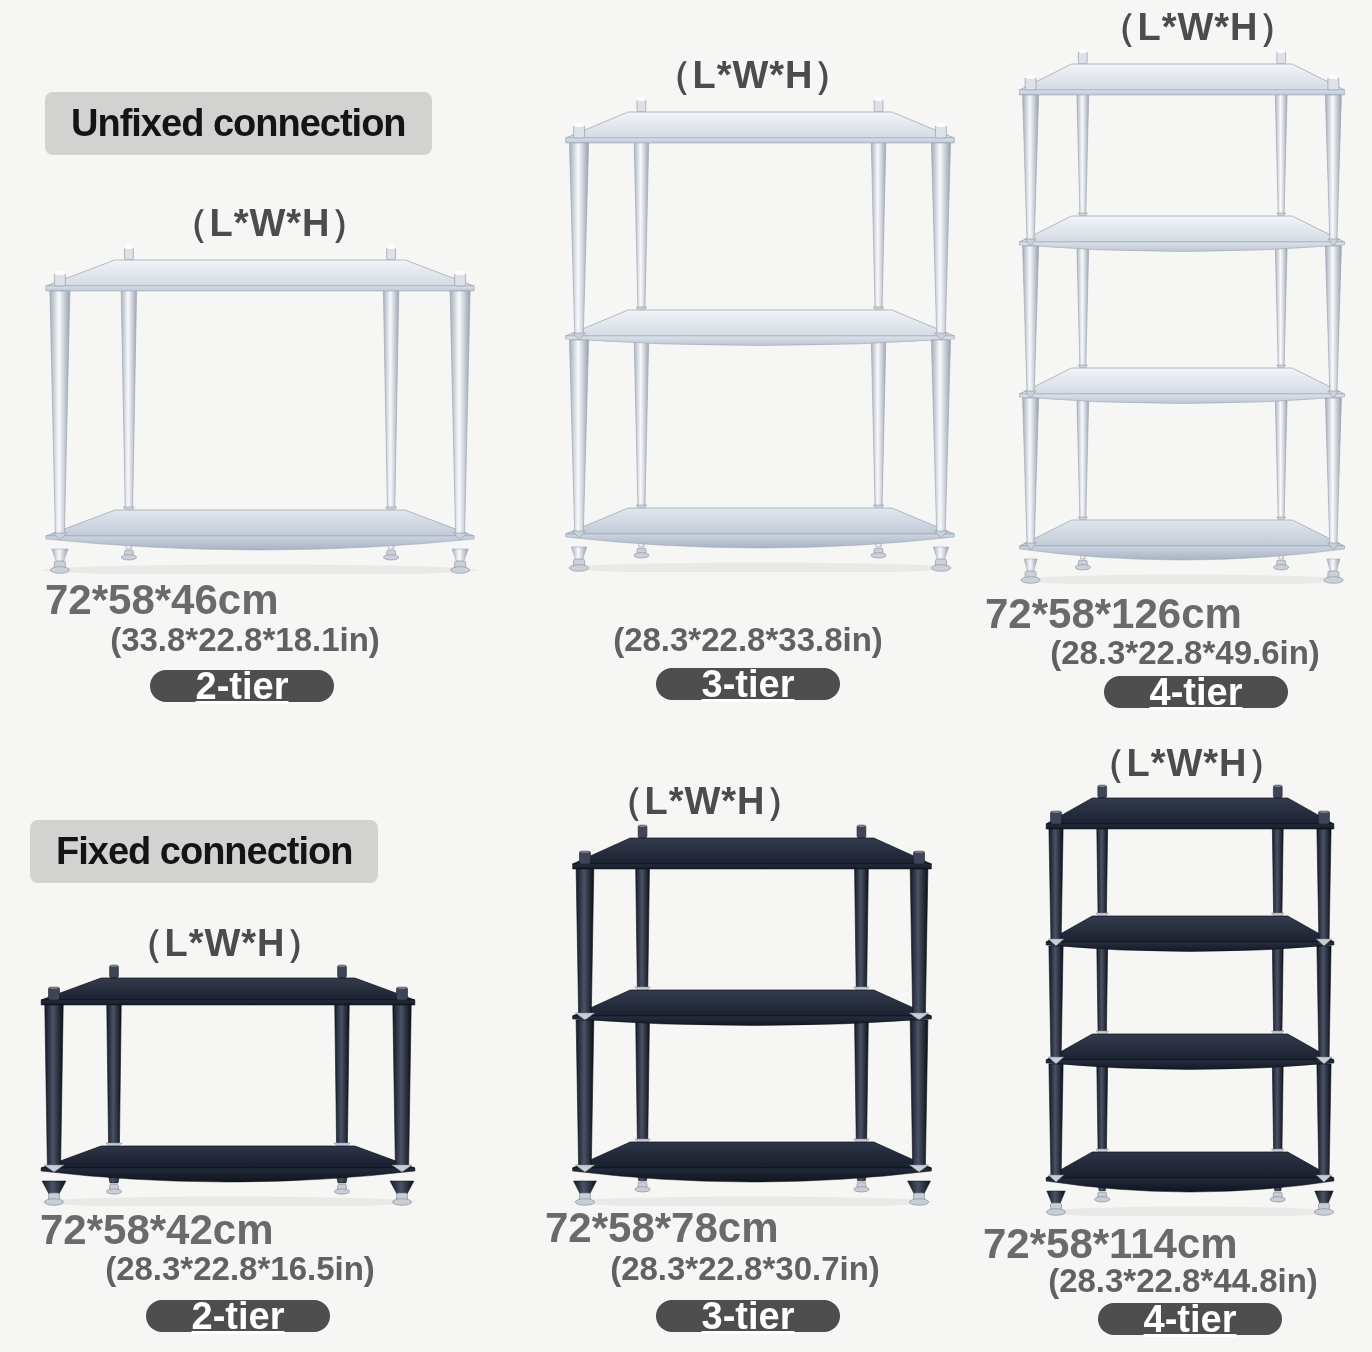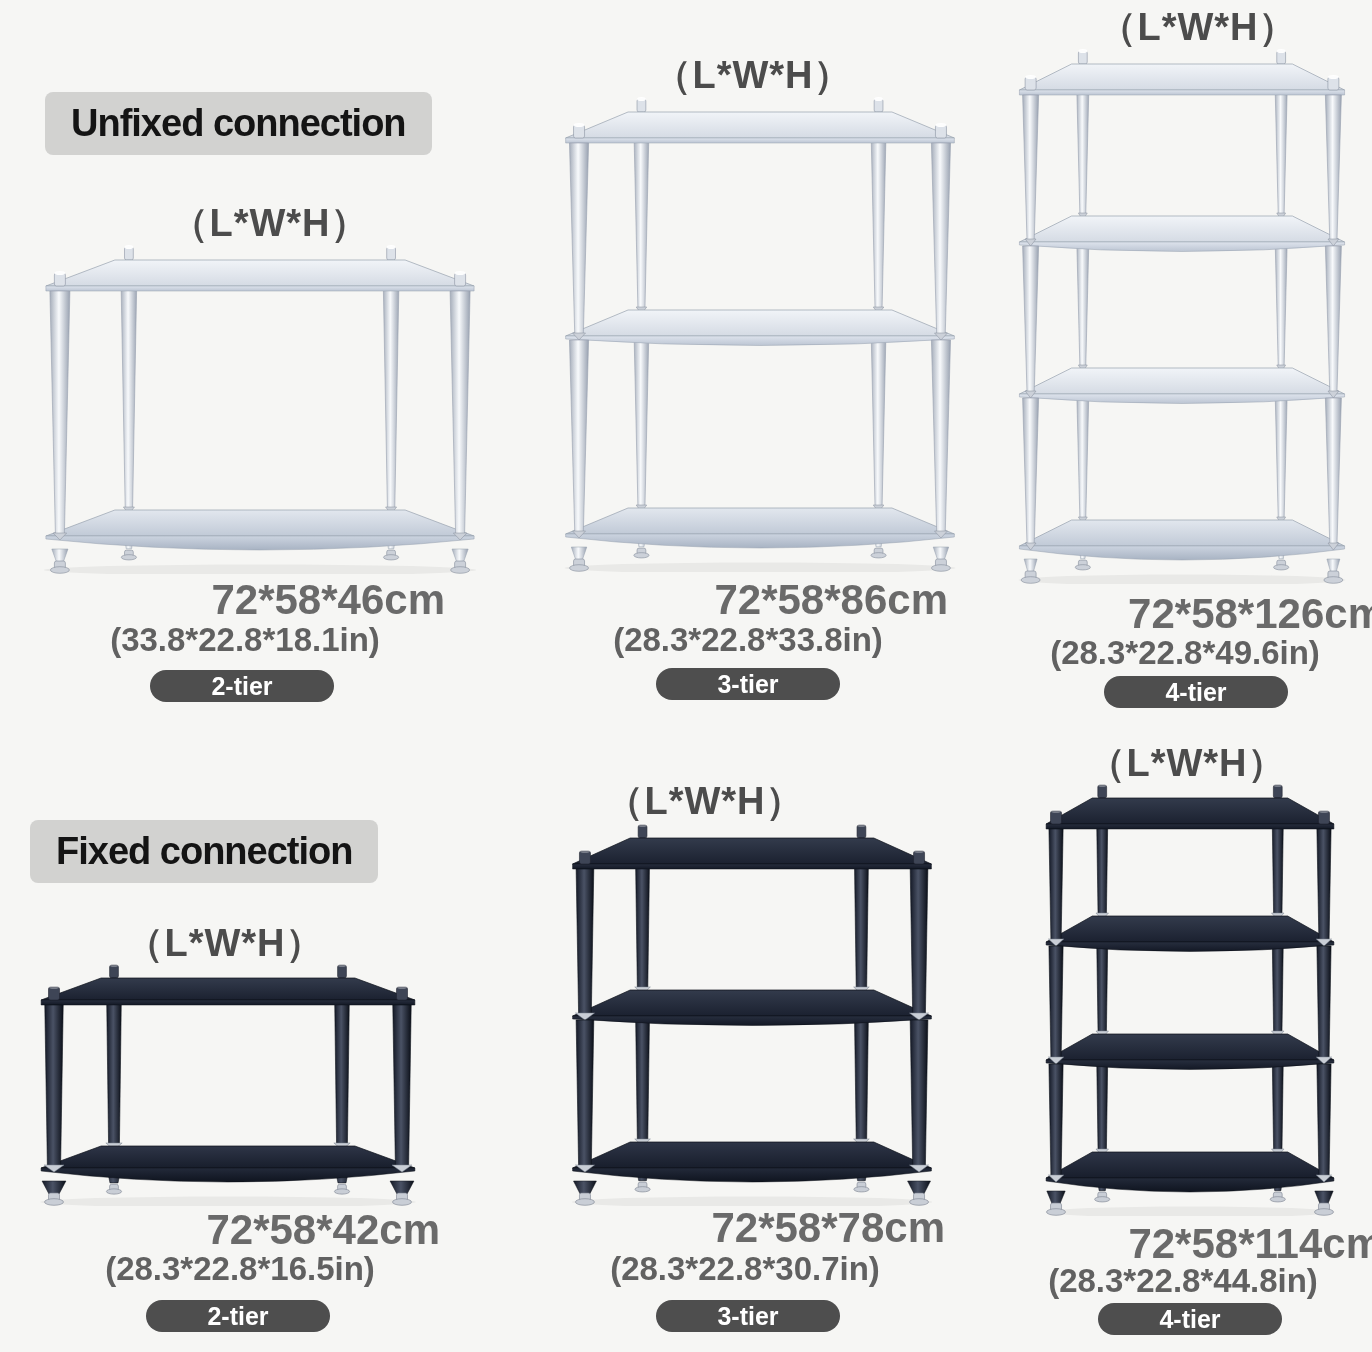--- a/index.html
+++ b/index.html
@@ -19,39 +19,40 @@
     padding:10px 26px;border-radius:8px;
     white-space:nowrap;
   }
   .lwh{
     position:absolute;width:400px;text-align:center;
     font-size:38px;font-weight:600;letter-spacing:1px;
     color:var(--label-text,#4c4c4c);
     white-space:nowrap;
   }
   .size-cm{
-    position:absolute;width:400px;text-align:right;
+    position:absolute;width:400px;text-align:left;
     font-size:42px;font-weight:600;
     color:var(--dimension-text,#6a6a6a);
     white-space:nowrap;
   }
   .size-in{
     position:absolute;width:400px;text-align:center;
     font-size:33px;font-weight:600;
     color:var(--dimension-text-secondary,#616161);
     white-space:nowrap;
   }
   .tier-badge{
     position:absolute;width:184px;height:32px;
     background:var(--tier-badge-bg,#4e4e4e);
     color:var(--tier-badge-text,#ffffff);
-    font-size:25px;font-weight:700;
+    font-size:38px;font-weight:700;
     border-radius:24px;
     display:flex;align-items:center;justify-content:center;
     white-space:nowrap;
+    text-decoration:underline;
   }
   .rack-img{position:absolute;}
   .rack-img svg{display:block;width:100%;height:100%;}
 </style>
 </head>
 <body>
 
 <div class="canvas">
 
   <div class="section-badge" style="left:45px;top:92px;">Unfixed connection</div>
@@ -185,21 +186,20 @@
         <rect x="21.54" y="465" width="11" height="8" rx="2" fill="#ccd1d9" stroke="#848d9a" stroke-width="0.6"></rect>
         <ellipse cx="27.04" cy="474" rx="9.5" ry="3.3" fill="#ccd1d9" stroke="#848d9a" stroke-width="0.6"></ellipse>
         <rect x="383.46000000000004" y="465" width="11" height="8" rx="2" fill="#ccd1d9" stroke="#848d9a" stroke-width="0.6"></rect>
         <ellipse cx="388.96000000000004" cy="474" rx="9.5" ry="3.3" fill="#ccd1d9" stroke="#848d9a" stroke-width="0.6"></ellipse>
         <rect x="21.54" y="31" width="11" height="13" rx="2" fill="#dde2e9" stroke="#8b94a2" stroke-width="0.6"></rect>
         <ellipse cx="27.04" cy="31" rx="5.5" ry="2.1" fill="#fff" opacity="0.95"></ellipse>
         <rect x="383.46000000000004" y="31" width="11" height="13" rx="2" fill="#dde2e9" stroke="#8b94a2" stroke-width="0.6"></rect>
         <ellipse cx="388.96000000000004" cy="31" rx="5.5" ry="2.1" fill="#fff" opacity="0.95"></ellipse>
       </svg>
     </div>
-  <div class="size-cm" style="left:548px;top:576px;">72*58*86cm</div>
   <div class="size-in" style="left:548px;top:621px;">(28.3*22.8*33.8in)</div>
   <div class="tier-badge" style="left:656px;top:668px;">3-tier</div>
 
   <div class="lwh" style="left:998px;top:2px;">（L*W*H）</div>
   <div class="rack-img" style="left:1008px;top:46px;width:348px;height:538px;">
       <svg viewBox="0 0 348 538" xmlns="http://www.w3.org/2000/svg">
         <defs>
           <linearGradient id="Lsilver4_2" x1="0" y1="0" x2="1" y2="0">
             <stop offset="0" stop-color="#a6aebb"></stop>
             <stop offset="0.45" stop-color="#f8fafc"></stop>

